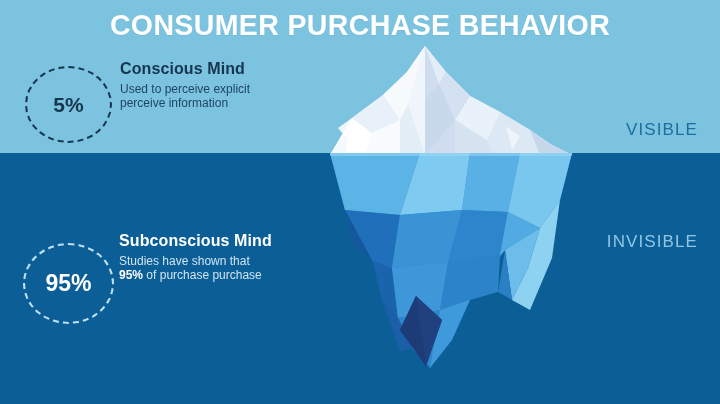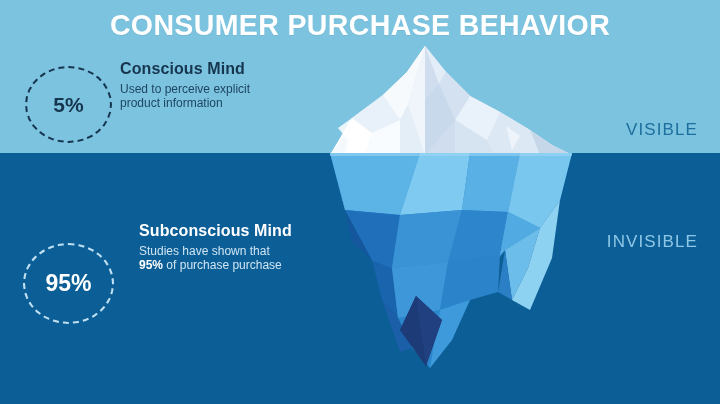--- a/index.html
+++ b/index.html
@@ -63,21 +63,21 @@
     font-size:16px;font-weight:bold;letter-spacing:0.1px;
     margin:0 0 4px 0;white-space:nowrap;
   }
   .block-body{
     font-size:12px;line-height:14px;font-weight:normal;
   }
   .blk-conscious{left:120px;top:60px;}
   .blk-conscious .block-head{color:#16354f;}
   .blk-conscious .block-body{color:#1d4662;}
 
-  .blk-sub{left:119px;top:222px;margin-left:20px;}
+  .blk-sub{left:119px;top:232px;}
   .blk-sub .block-head{color:#ffffff;font-size:16px;}
   .blk-sub .block-body{color:#cfe5f3;}
   .blk-sub .block-body b{color:#ffffff;font-weight:bold;}
 
   
   .side-label{
     position:absolute;right:22px;
     font-size:17px;letter-spacing:1.1px;
     white-space:nowrap;
   }
@@ -163,21 +163,21 @@
   </svg>
 
   <div class="title">CONSUMER PURCHASE BEHAVIOR</div>
 
   <div class="circle circle-5">5%</div>
 
   <div class="block blk-conscious">
     <div class="block-head">Conscious Mind</div>
     <div class="block-body">
       <span>Used to perceive explicit</span><br>
-      <span>product information</span>
+      <span>perceive information</span>
     </div>
   </div>
 
   <div class="circle circle-95">95%</div>
 
   <div class="block blk-sub">
     <div class="block-head">Subconscious Mind</div>
     <div class="block-body">
       <span>Studies have shown that</span><br>
       <b>95%</b><span> of purchase purchase</span><br>

